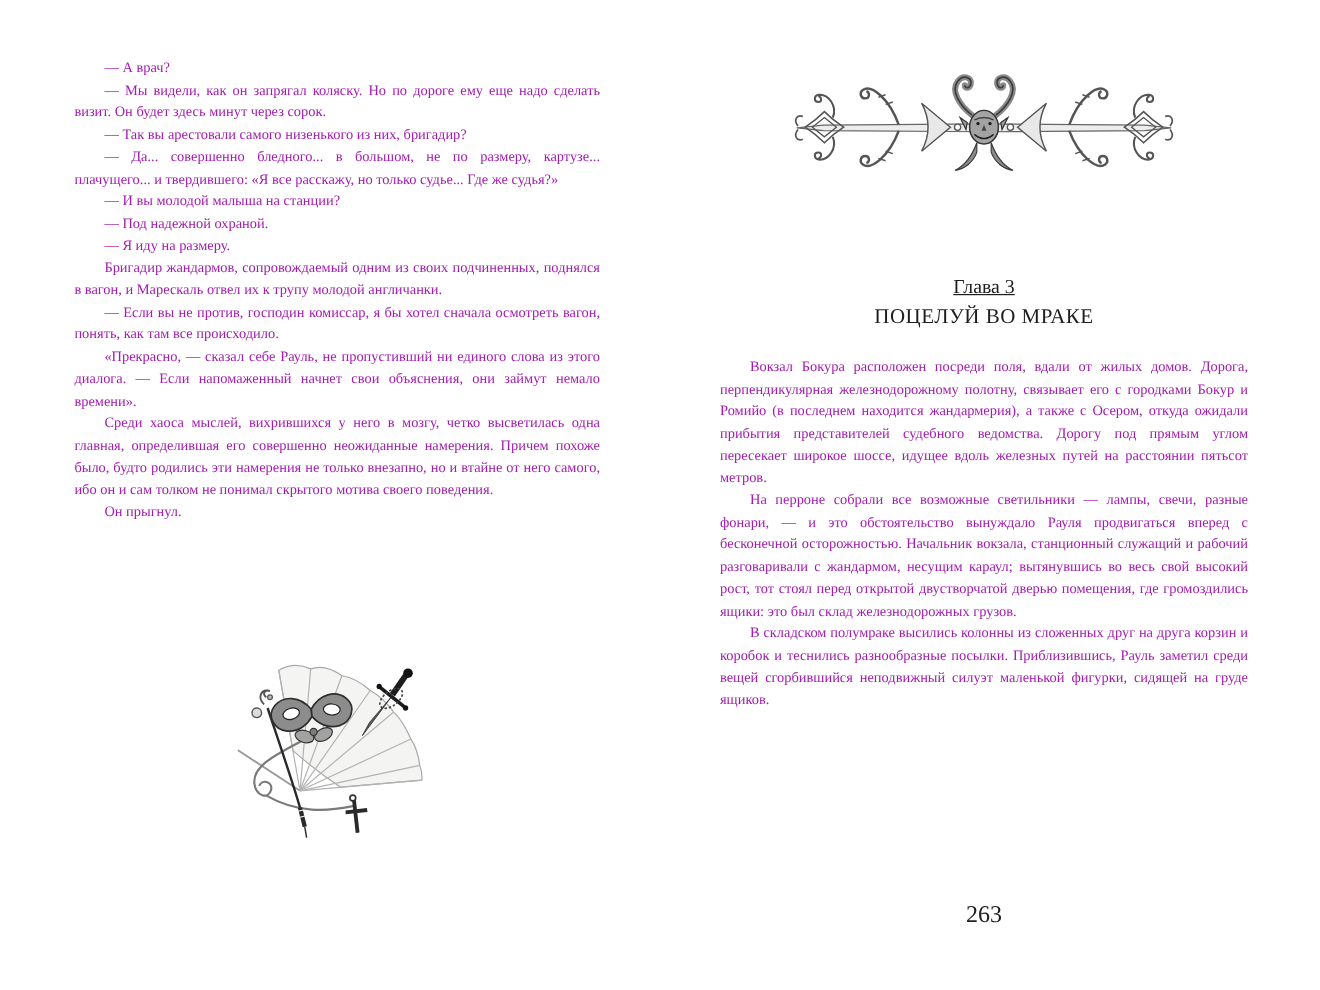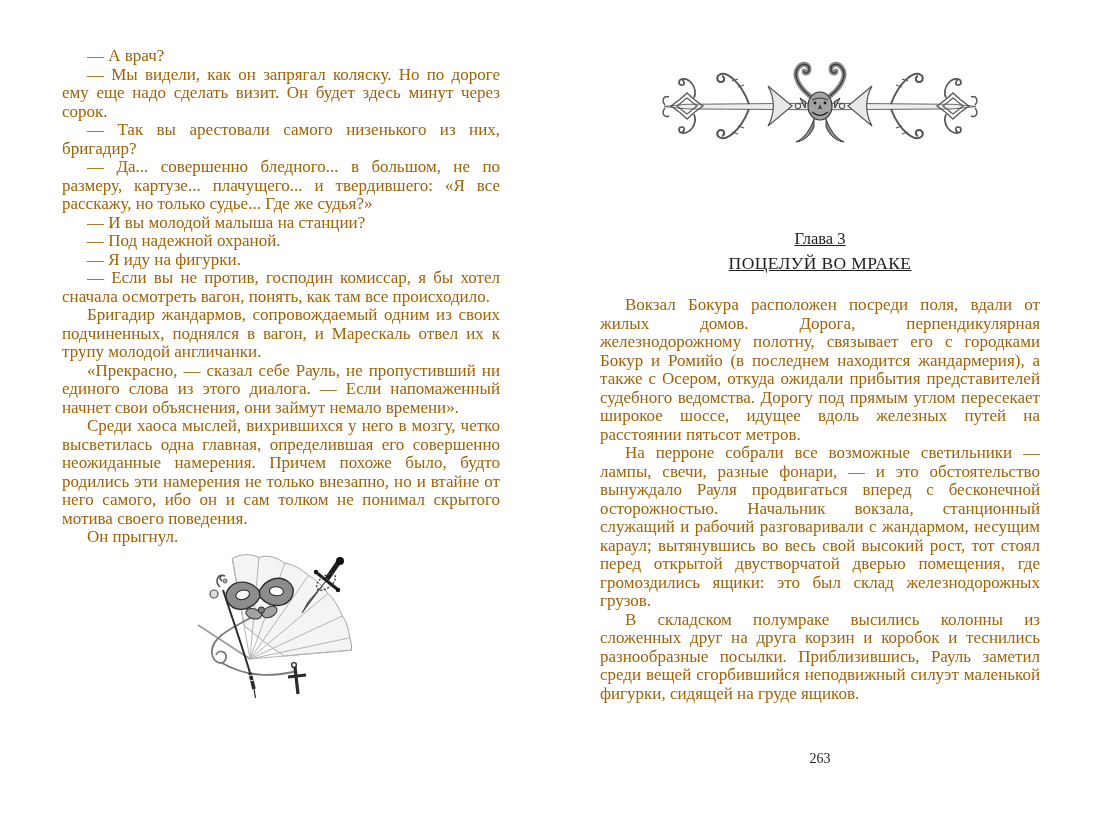--- a/index.html
+++ b/index.html
@@ -8,52 +8,52 @@
     font-family:"Liberation Serif","DejaVu Serif",serif;color:#1e1e1e;
     overflow:hidden;
   }
   .page{position:absolute;top:0;height:825px;}
   .page-left{left:62px;width:438px;}
   .page-right{left:600px;width:440px;}
   .body-text{position:absolute;left:0;width:438px;}
   .page-left .body-text{top:47px;}
   .page-right .body-text{top:296px;width:440px;}
   .para{
-    margin:0;font-size:17px;line-height:18.5px;text-align:justify;
-    text-indent:25px;color:#a16207;
+    margin:0;font-size:12px;line-height:18.5px;text-align:justify;
+    text-indent:25px;color:#a21caf;
   }
   .ornament{position:absolute;left:58px;top:60px;}
   .chapter-label{
     position:absolute;top:230px;left:0;width:100%;text-align:center;
     font-size:16.5px;line-height:18px;text-decoration:underline;
   }
   .chapter-title{
     position:absolute;top:253px;left:0;width:100%;text-align:center;
-    font-size:17.5px;letter-spacing:0.4px;line-height:20px;text-decoration:underline;
+    font-size:17.5px;letter-spacing:0.4px;line-height:20px;
   }
   .page-number{
     position:absolute;top:751px;left:0;width:100%;text-align:center;
-    font-size:14px;
+    font-size:20px;
   }
   .illustration{position:absolute;left:136px;top:547px;}
 </style>
 </head>
 <body>
 
 <div class="page page-left">
   <div class="body-text">
       <p class="para">— А врач?</p>
       <p class="para">— Мы видели, как он запрягал коляску. Но по дороге ему еще надо сделать визит. Он будет здесь минут через сорок.</p>
       <p class="para">— Так вы арестовали самого низенького из них, бригадир?</p>
       <p class="para">— Да... совершенно бледного... в большом, не по размеру, картузе... плачущего... и твердившего: «Я все расскажу, но только судье... Где же судья?»</p>
       <p class="para">— И вы молодой малыша на станции?</p>
       <p class="para">— Под надежной охраной.</p>
-      <p class="para">— Я иду на фигурки.</p>
+      <p class="para">— Я иду на размеру.</p>
+      <p class="para">Бригадир жандармов, сопровождаемый одним из своих подчиненных, поднялся в вагон, и Марескаль отвел их к трупу молодой англичанки.</p>
       <p class="para">— Если вы не против, господин комиссар, я бы хотел сначала осмотреть вагон, понять, как там все происходило.</p>
-      <p class="para">Бригадир жандармов, сопровождаемый одним из своих подчиненных, поднялся в вагон, и Марескаль отвел их к трупу молодой англичанки.</p>
       <p class="para">«Прекрасно, — сказал себе Рауль, не пропустивший ни единого слова из этого диалога. — Если напомаженный начнет свои объяснения, они займут немало времени».</p>
       <p class="para">Среди хаоса мыслей, вихрившихся у него в мозгу, четко высветилась одна главная, определившая его совершенно неожиданные намерения. Причем похоже было, будто родились эти намерения не только внезапно, но и втайне от него самого, ибо он и сам толком не понимал скрытого мотива своего поведения.</p>
       <p class="para">Он прыгнул.</p>
     </div>
 
   <svg class="illustration" width="160" height="155" viewBox="0 0 160 155">
 
     <line x1="0" y1="78" x2="52" y2="112" stroke="#9a9a9a" stroke-width="1.6"></line>
 
     <path d="M46.1,78.5 L34.3,11.6

